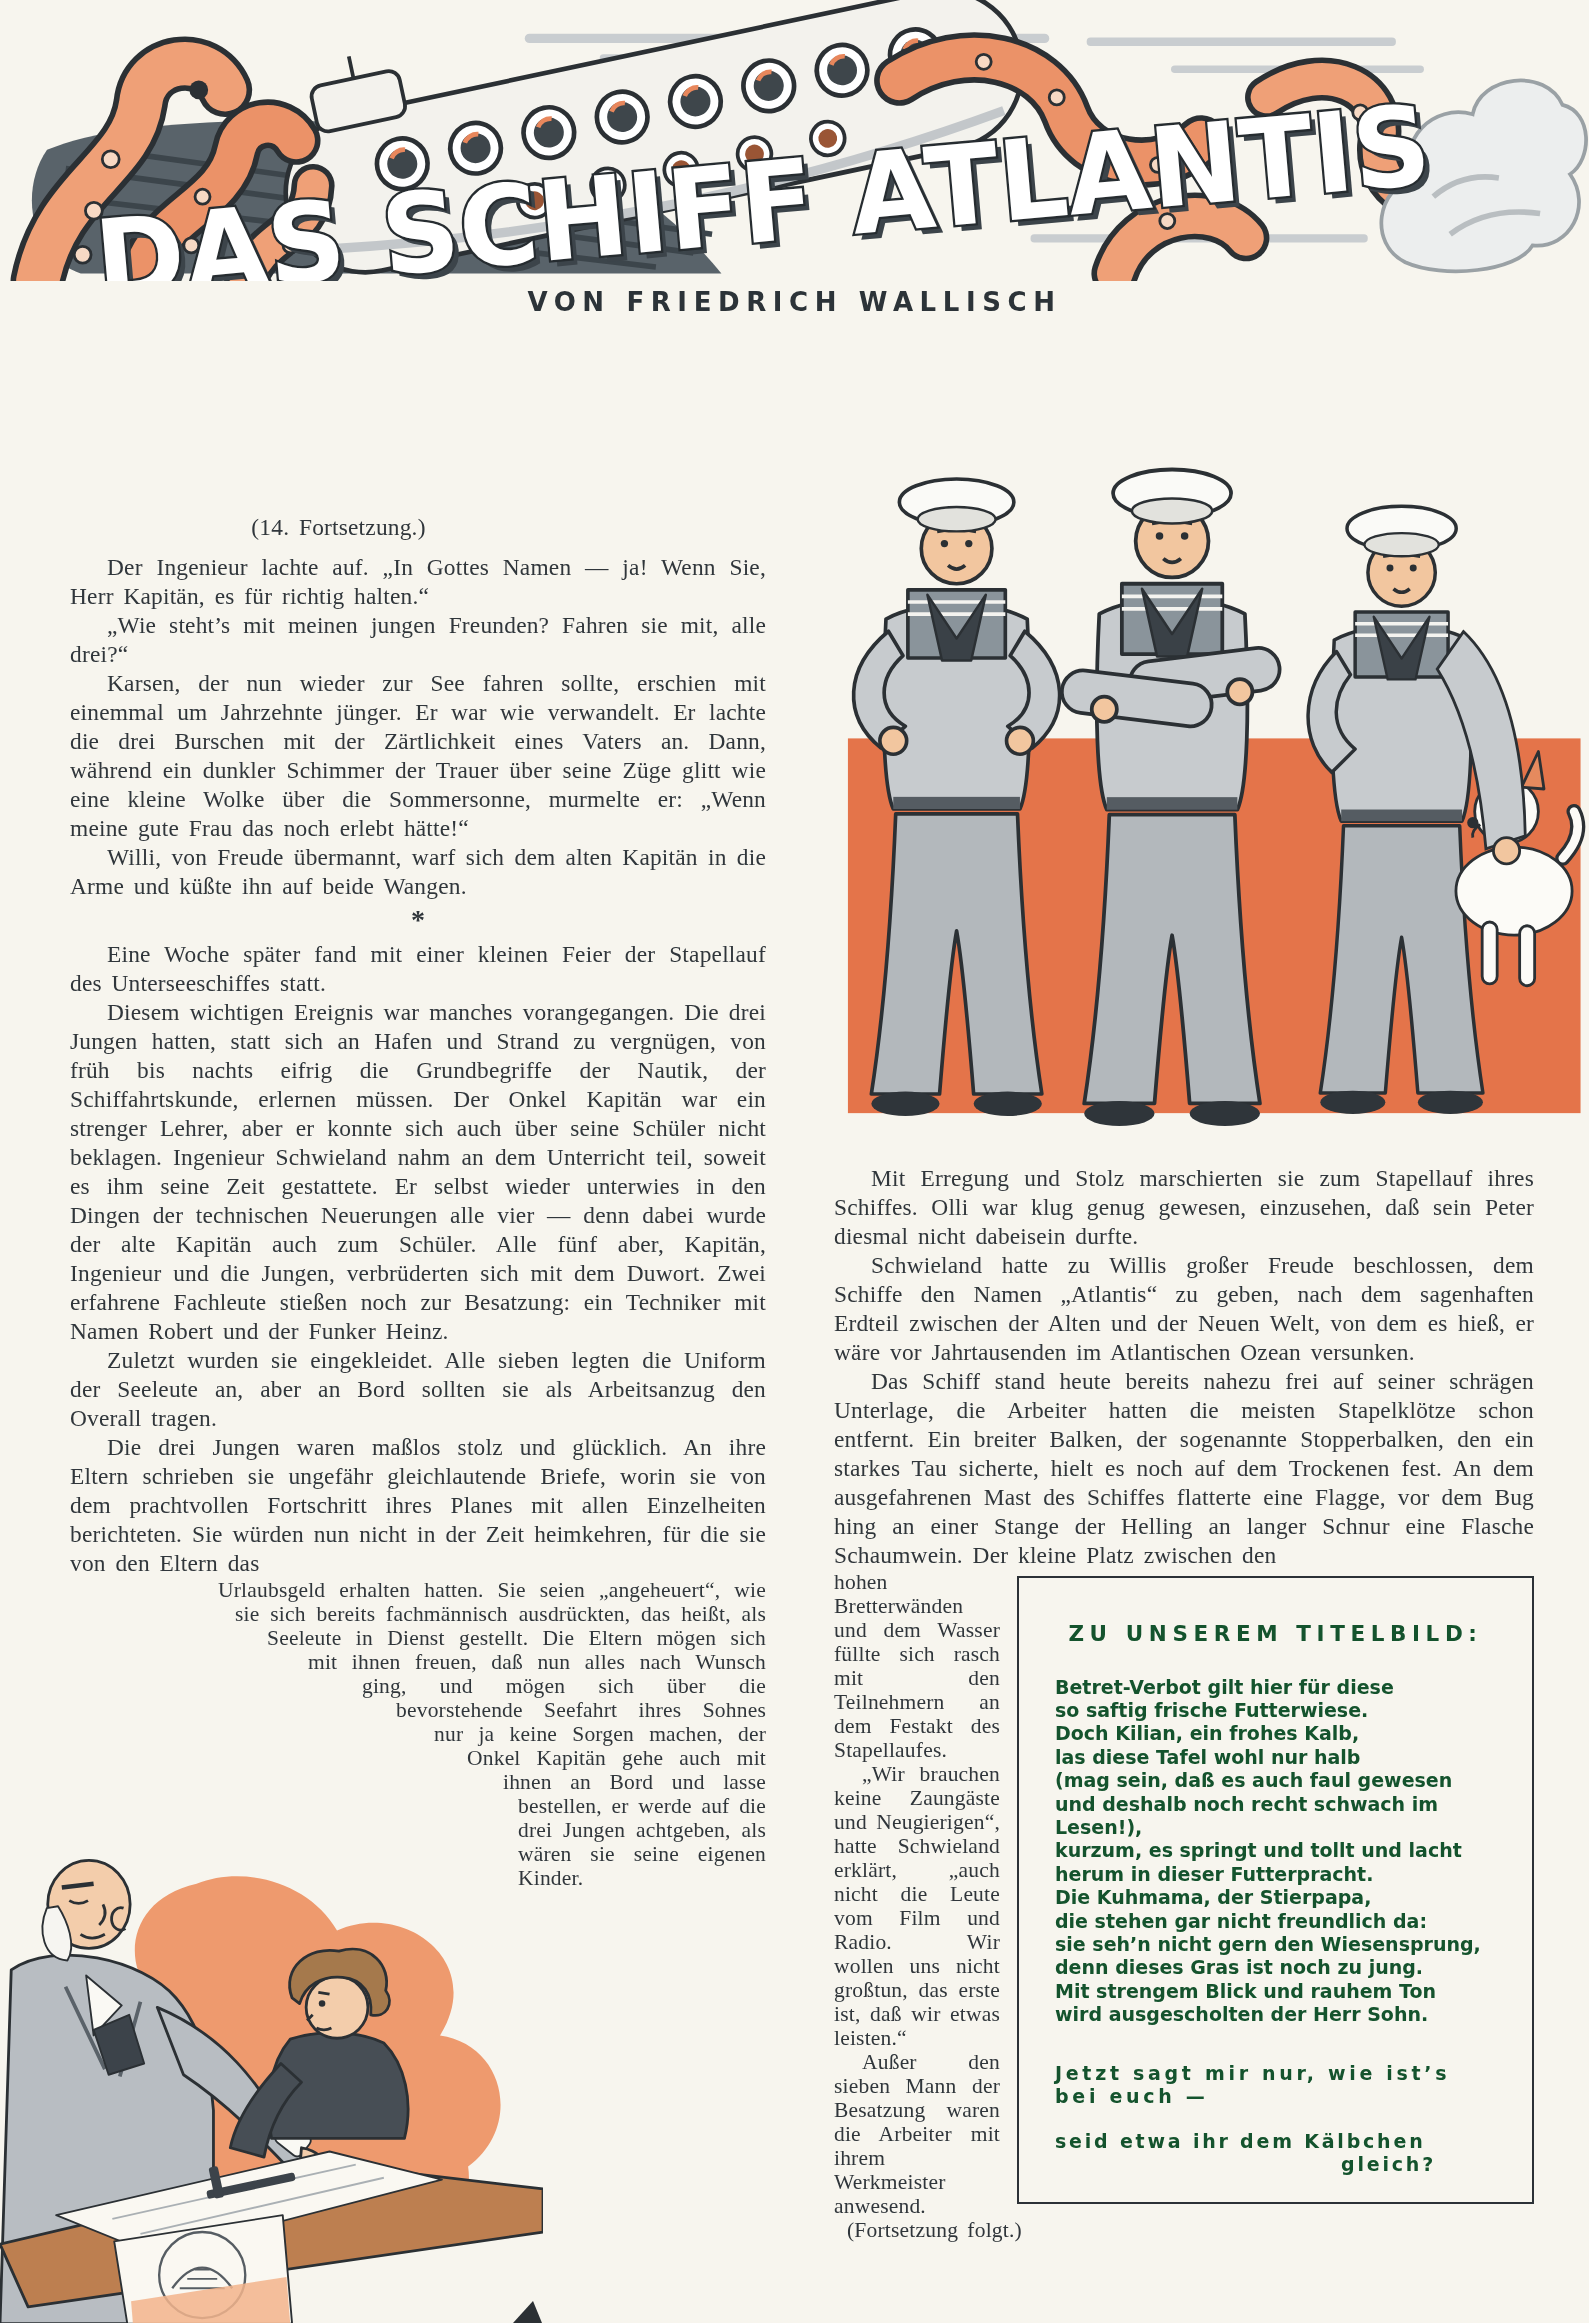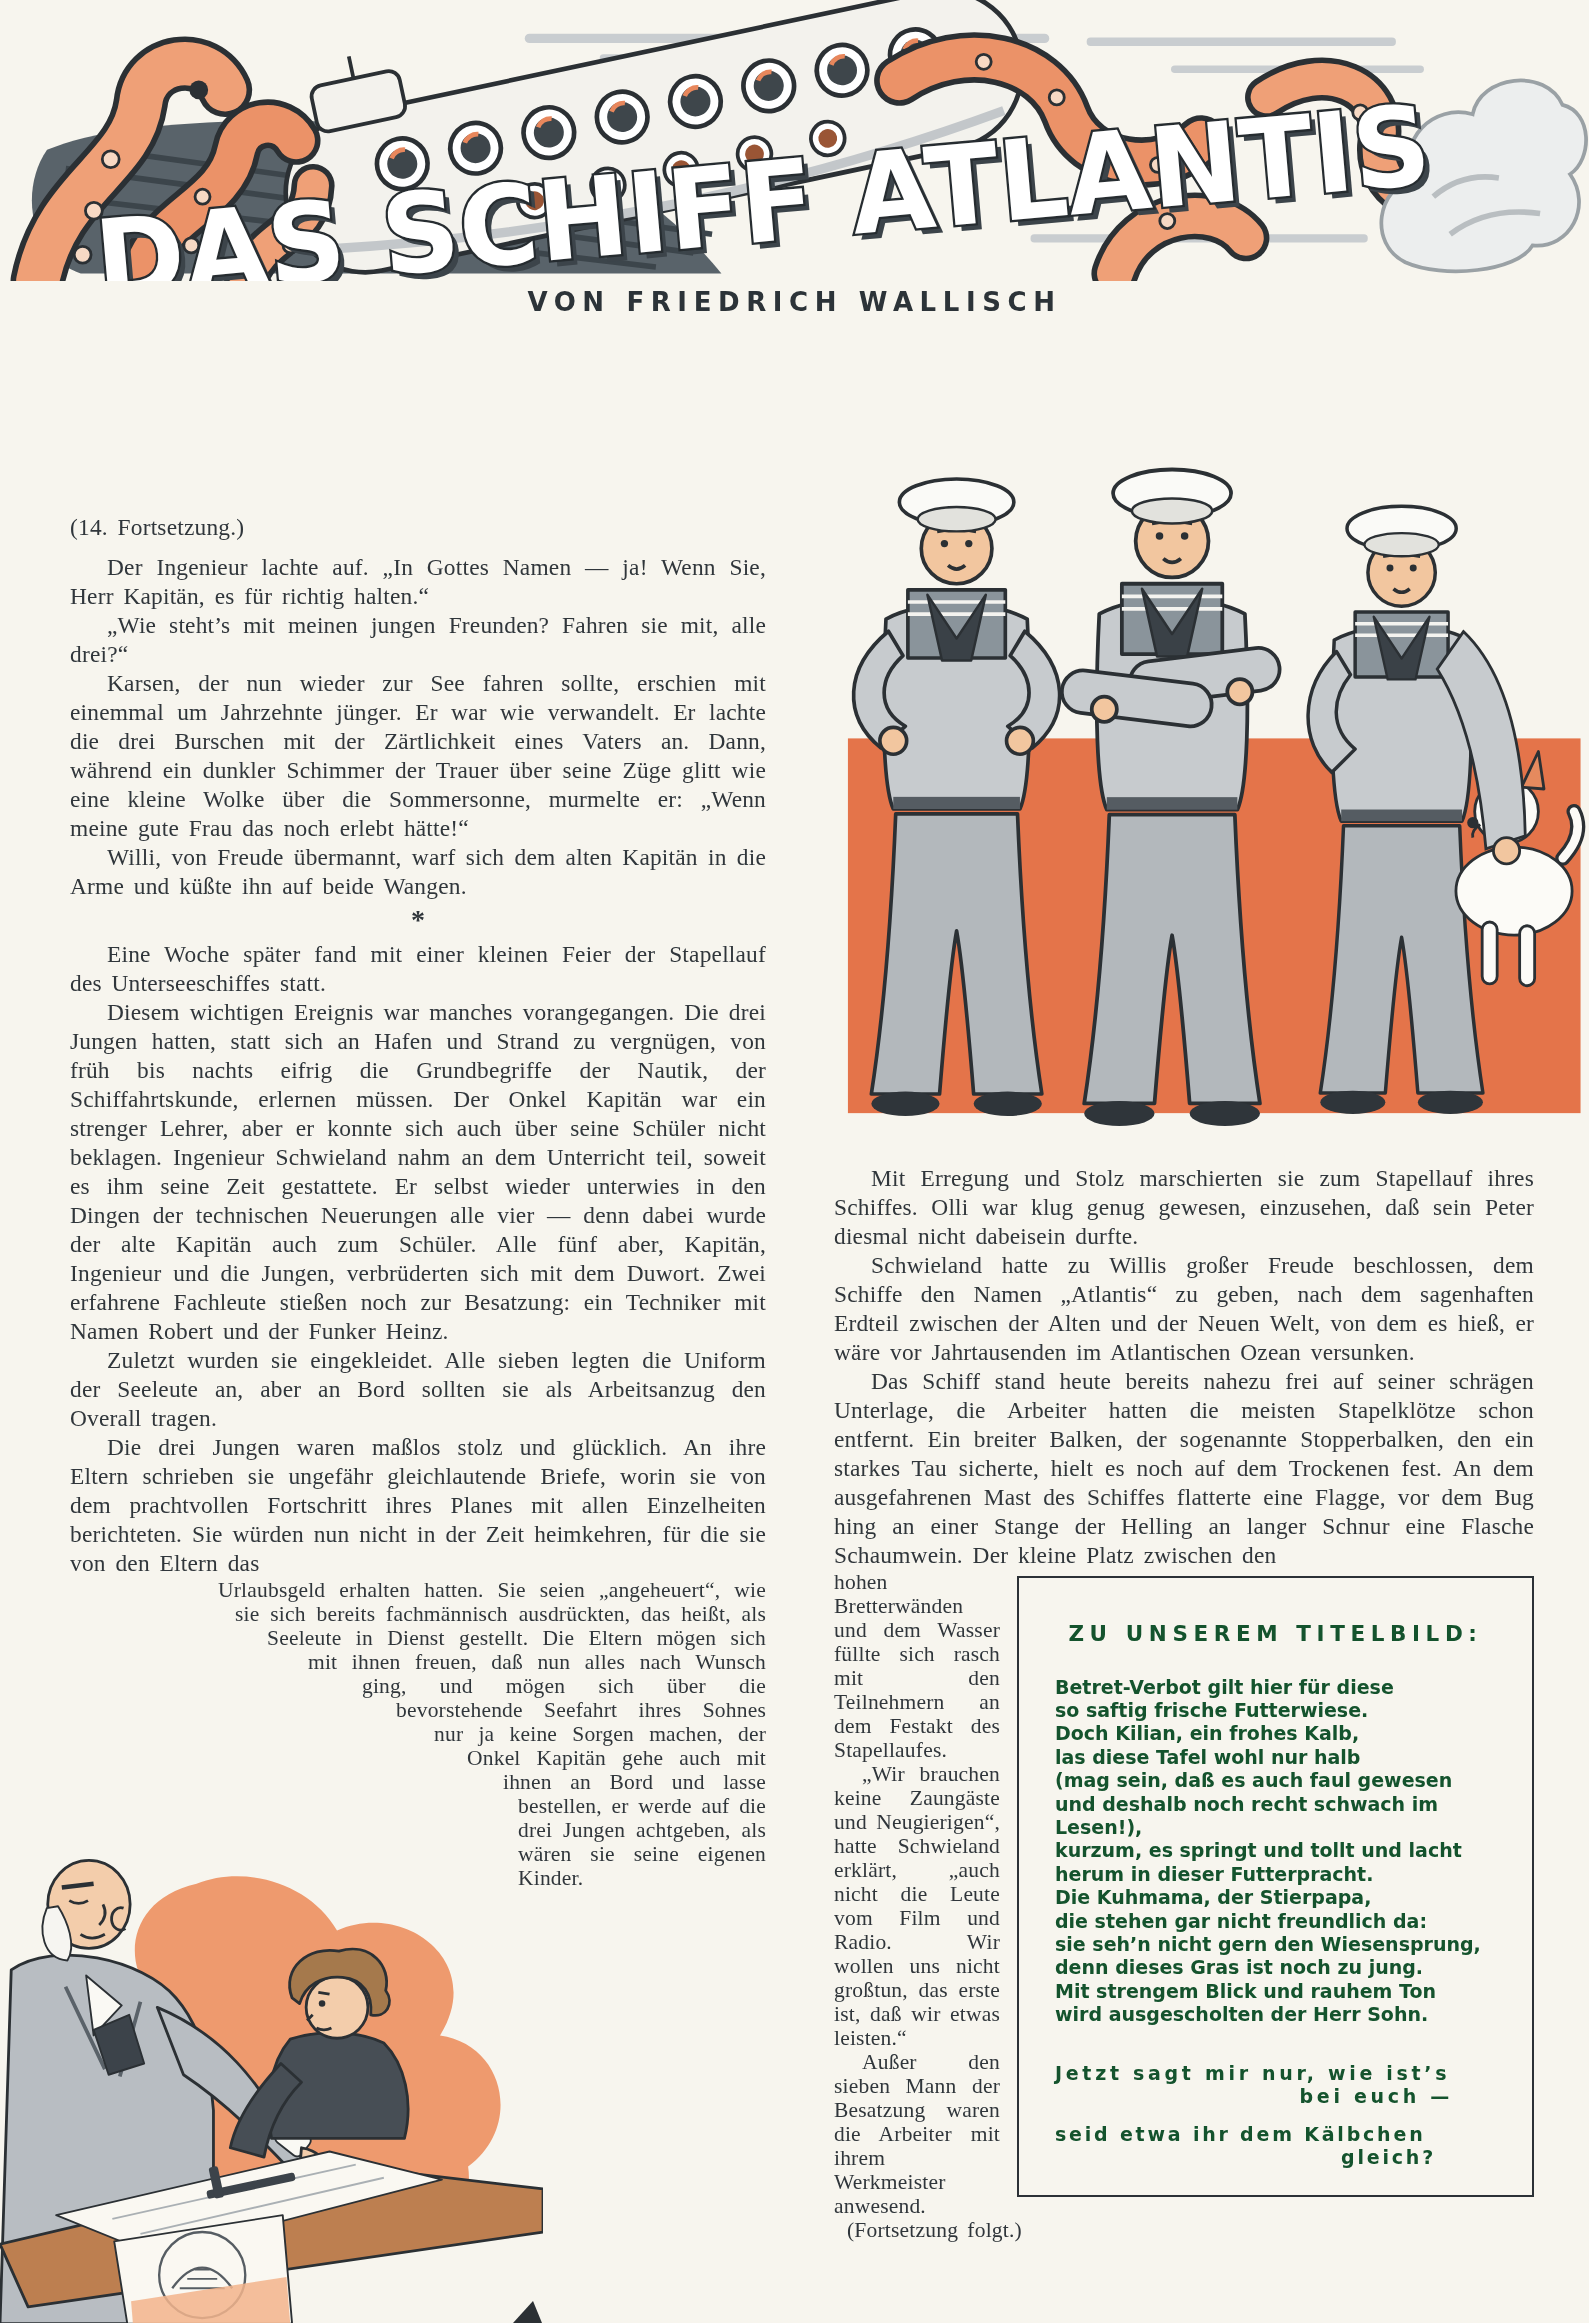--- a/index.html
+++ b/index.html
@@ -9,36 +9,36 @@
   .header-art{position:absolute;left:0;top:0;width:1589px;height:281px}
   .byline{position:absolute;left:0;top:287px;width:1589px;text-align:center;
     font-family:"DejaVu Sans",sans-serif;font-weight:bold;font-size:26px;letter-spacing:6.6px;color:#2c3338}
 
   .col{position:absolute;font-size:23.4px;line-height:29px;text-align:justify;
     word-spacing:3.7px;letter-spacing:0.2px;color:#30363b}
   .col p{margin:0;text-indent:37px}
   .col-left{left:70px;top:513px;width:696px}
   .col-right{left:834px;top:1164px;width:700px}
 
-  .fortsetzung{text-indent:0 !important;padding-right:159px;margin-bottom:11.2px !important}
+  .fortsetzung{text-indent:0 !important;text-align:center;padding-right:159px;margin-bottom:11.2px !important}
   .star{text-indent:0 !important;text-align:center;font-weight:bold;font-size:28px;line-height:30px;margin:3.7px 0 5.6px !important}
 
   .wrapzone{line-height:24px;font-size:21.5px}
   .wrapzone p{text-indent:0;line-height:24px;font-size:21.5px}
   .sp{float:left;clear:left;height:24px}
   .sp-ill{float:left;clear:left;width:448px;height:440px}
 
   .titelbild{float:right;width:517px;box-sizing:border-box;border:2.8px solid #2c3136;background:#f7f5ee;
     margin:5.6px 0 13px 17px;padding:41px 36px 26px;min-height:525px;
     font-family:"DejaVu Sans",sans-serif;color:#14532d;text-align:left;word-spacing:normal;letter-spacing:normal}
   .tb-title{text-align:center;font-weight:bold;font-size:21.5px;letter-spacing:5.6px;margin-bottom:28px}
   .tb-line{font-weight:bold;font-size:19px;line-height:23.4px}
   .tb-outro{font-weight:bold;font-size:19px;line-height:23.4px}
   .o1{margin-top:35px;letter-spacing:3.7px}
-  .o2{text-align:right;padding-right:43px;letter-spacing:3.7px;margin-bottom:14px}
+  .o2{text-align:left;padding-right:43px;letter-spacing:3.7px;margin-bottom:21px}
   .o3{letter-spacing:2.8px}
   .o4{text-align:right;padding-right:60px;letter-spacing:2.8px}
 
   .narrow{line-height:24px;font-size:21.5px}
   .col-right p.narrow{text-indent:28px}
   .col-right p.noindent{text-indent:0}
   .ending{text-indent:13px !important}
 
   .sailors-art{position:absolute;left:802px;top:418px;width:787px;height:712px}
   .desk-art{position:absolute;left:0;top:1818px;width:543px;height:506px}

